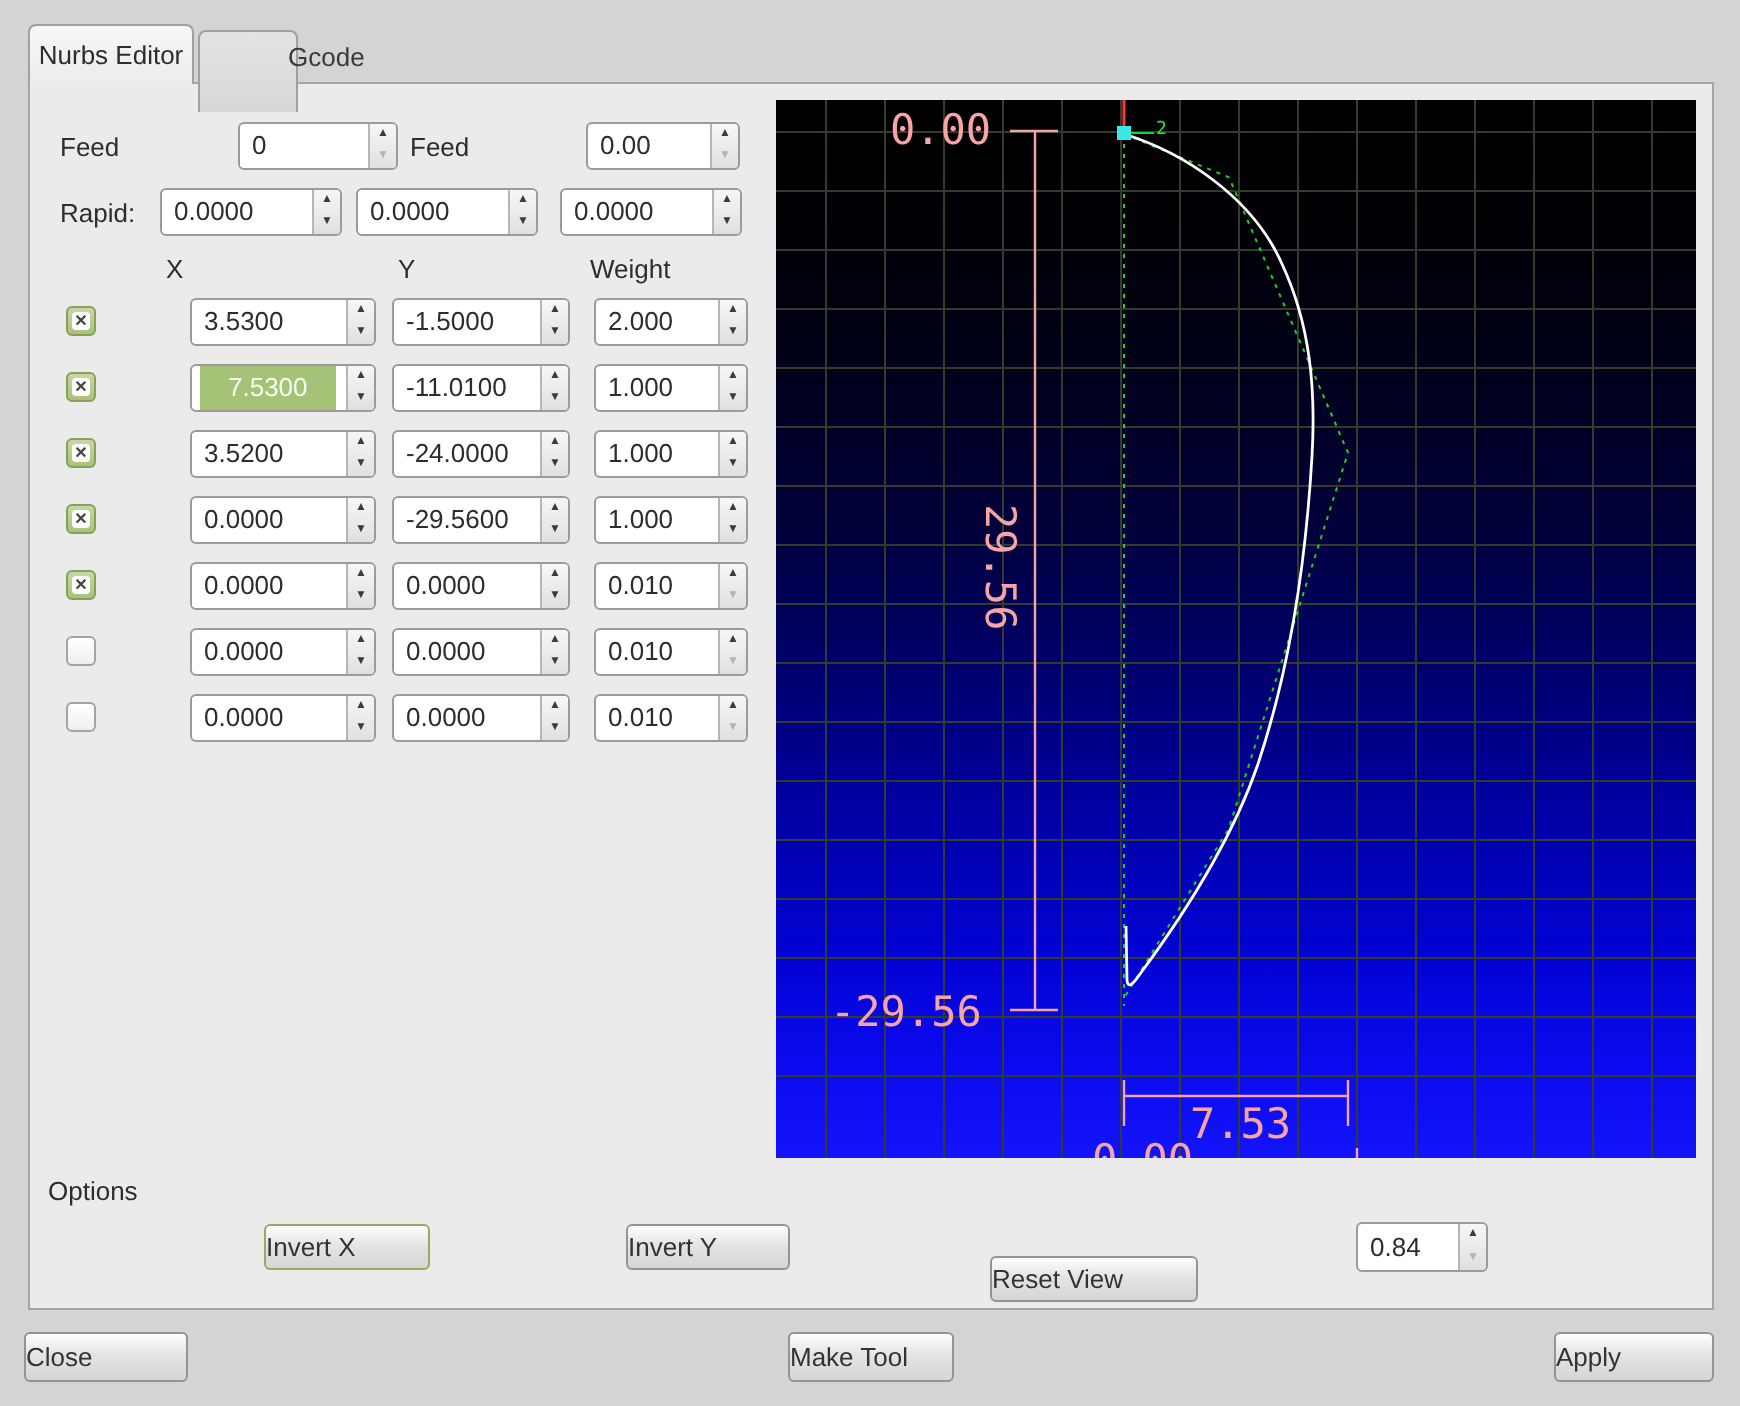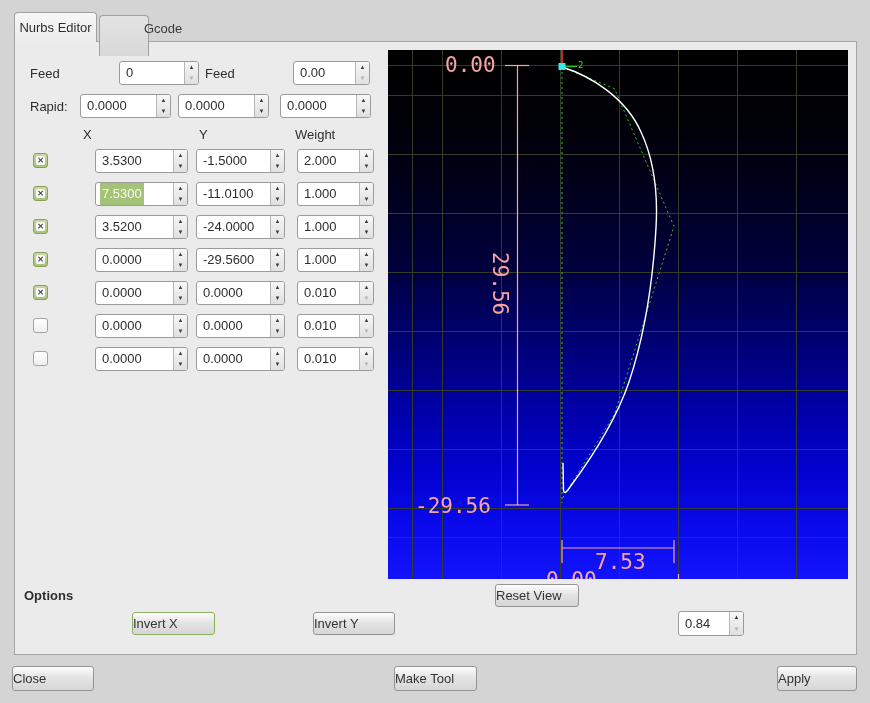--- a/index.html
+++ b/index.html
@@ -9,27 +9,27 @@
 
   
   .page{position:absolute;left:14px;top:41px;width:843px;height:614px;
         background:#ebebeb;border:1px solid #a5a5a5;z-index:1;}
   .tab{position:absolute;z-index:2;border:1px solid #a0a0a0;border-bottom:none;
        border-radius:4px 4px 0 0;text-align:center;}
   .tab.active{left:14px;top:12px;width:83px;height:30px;background:linear-gradient(#f7f7f7,#ececec);line-height:29px;}
   .tab.inactive{left:99px;top:15px;width:50px;height:41px;background:linear-gradient(#e3e3e3,#d8d8d8);line-height:26px;color:#3a3a3a;padding-left:44px;}
 
   .lbl{position:absolute;z-index:3;white-space:nowrap;}
-  .bold{font-weight:bold;}
+  .bold{font-weight:normal;}
 
   
   .entry{position:absolute;z-index:3;height:24px;background:#ffffff;border:1px solid #9b9b9b;
          border-radius:3px;overflow:hidden;}
   .ev{position:absolute;left:6px;top:0;line-height:22px;}
-  .ev.selected{background:#a5c377;color:#f8fbf2;padding:0 2px;margin-left:-2px;}
+  .ev.selected{background:#a5c377;color:#f8fbf2;padding:0 14px;margin-left:-2px;}
   .spin{position:absolute;top:0;right:0;bottom:0;width:14px;border-left:1px solid #b6b6b6;
         background:linear-gradient(#f7f7f7,#e0e0e0);display:flex;flex-direction:column;}
   .spin i{flex:1;font-style:normal;font-size:6px;line-height:10px;text-align:center;color:#3c3c3c;}
   .spin i.faded{color:#b4b4b4;}
 
   
   .cb{position:absolute;left:33px;top:4px;width:15px;height:15px;border-radius:3px;z-index:3;
       border:1px solid #a4a4a4;background:linear-gradient(#ffffff,#efefef);display:flex;align-items:center;justify-content:center;}
   .cb.checked{border:1px solid #87a05b;background:linear-gradient(#c7d8a6,#a9c37a);}
   .cb .cbx{display:none;font-style:normal;width:9px;height:9px;background:#fdfdfd;border-radius:2px;
@@ -313,21 +313,21 @@
     <div class="plbl rot" style="left:122px;top:202px">29.56</div>
     <div class="plbl" style="left:27px;top:446px">-29.56</div>
     <div class="plbl" style="left:207px;top:502px">7.53</div>
     <div class="plbl" style="left:158px;top:520px">0.00</div>
     <div class="ptiny" style="left:190px;top:10px">2</div>
   </div>
 
   <span class="lbl bold" style="left:24px;top:588px">Options</span>
   <div class="btn focus" style="left:132px;top:612px;width:83px;height:23px;line-height:21px">Invert X</div>
   <div class="btn" style="left:313px;top:612px;width:82px;height:23px;line-height:21px">Invert Y</div>
-  <div class="btn" style="left:495px;top:584px;width:84px;height:23px;line-height:21px">Reset View</div>
+  <div class="btn" style="left:495px;top:628px;width:104px;height:23px;line-height:21px">Reset View</div>
   <div class="entry" style="left:678px;top:611px;width:66px;height:25px">
     <span class="ev" style="line-height:23px">0.84</span>
     <span class="spin">
         <i>▲</i>
         <i class="faded">▼</i>
       </span>
   </div>
 
   <div class="btn" style="left:12px;top:666px;width:82px;height:25px;line-height:23px">Close</div>
   <div class="btn" style="left:394px;top:666px;width:83px;height:25px;line-height:23px">Make Tool</div>

